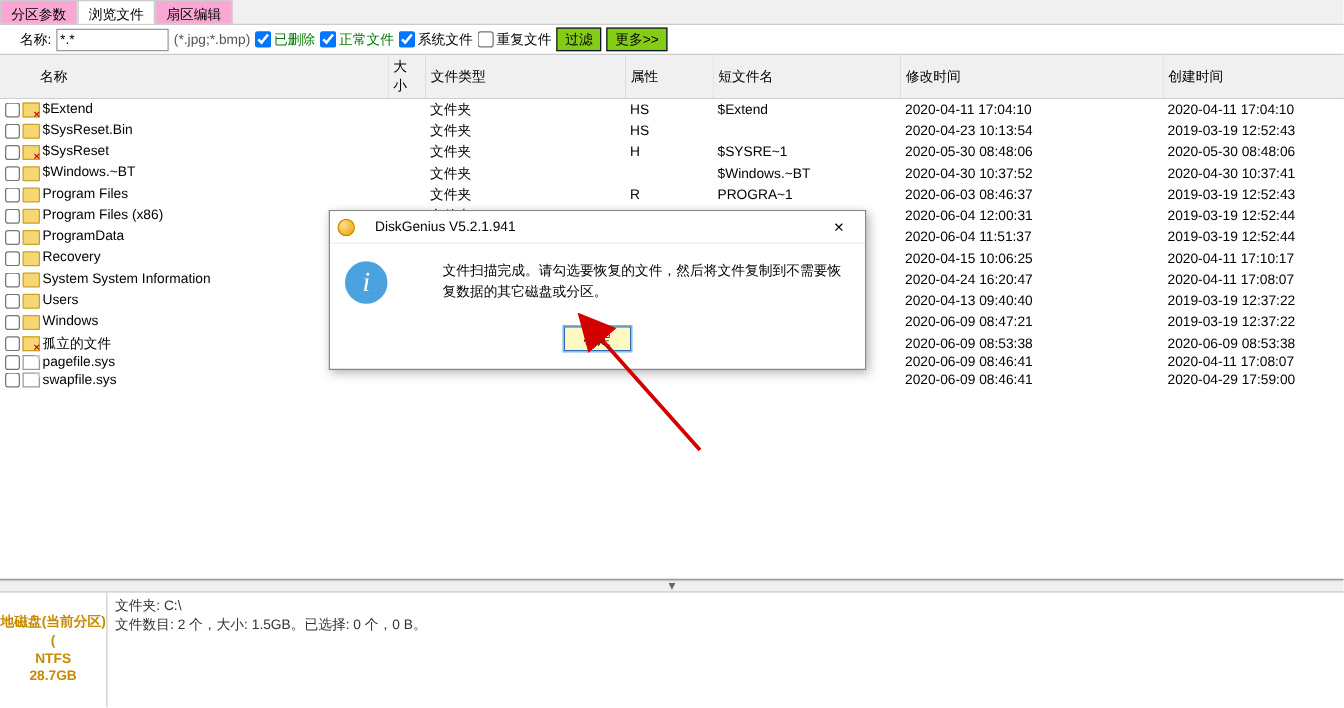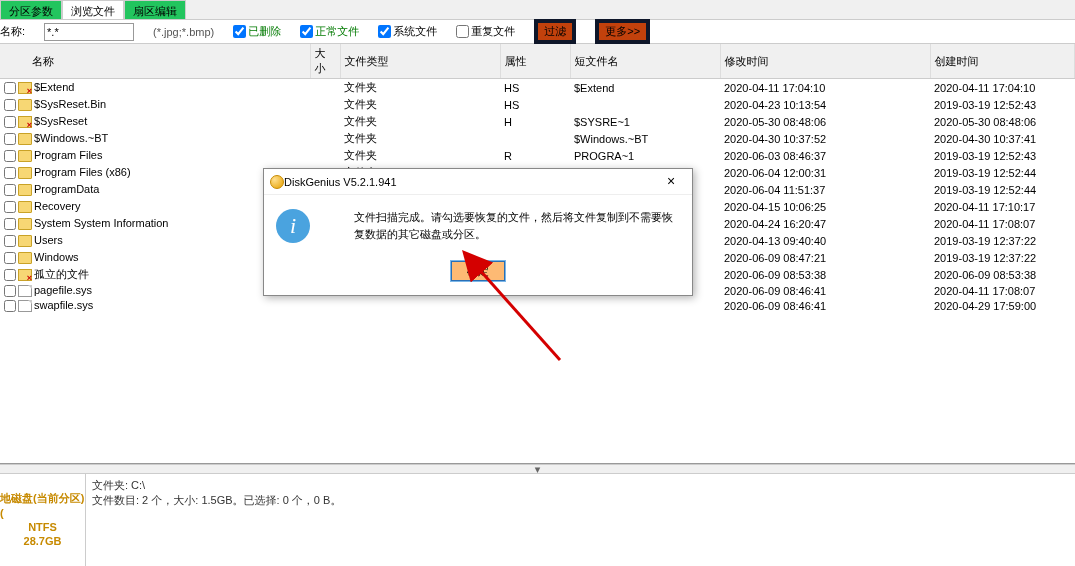--- a/index.html
+++ b/index.html
@@ -1,57 +1,57 @@
 <!DOCTYPE html>
 <html><head>
 <meta charset="utf-8">
 <style>
 * { margin: 0; padding: 0; box-sizing: border-box; font-family: "Microsoft YaHei", "SimSun", Arial, sans-serif; font-size: 11px; }
 body { background: #fff; width: 1075px; height: 566px; overflow: hidden; position: relative; }
 
 .tabs { display: flex; border-bottom: 1px solid #ccc; height: 20px; background: #f0f0f0; }
-.tab { padding: 3px 8px; border: 1px solid #ccc; border-bottom: none; background: #22c55e; cursor: pointer; }
+.tab { padding: 3px 8px; border: 1px solid #ccc; border-bottom: none; background: #f9a8d4; cursor: pointer; }
 .tab.active { background: #fff; }
 
-.toolbar { display: flex; align-items: center; height: 24px; border-bottom: 1px solid #ccc; padding: 2px 0; gap: 19px; }
+.toolbar { display: flex; align-items: center; height: 24px; border-bottom: 1px solid #ccc; padding: 2px 16px; gap: 4px; }
 .toolbar label { white-space: nowrap; }
 .toolbar input[type="text"] { border: 1px solid #999; height: 18px; padding: 0 2px; }
 .toolbar .ext-hint { color: #555; }
 .toolbar .chk { display: flex; align-items: center; gap: 2px; }
-.toolbar button { border: 4px solid #0f172a; background: #c2410c; padding: 1px 6px; cursor: pointer; }
+.toolbar button { border: 1px solid #0f172a; background: #84cc16; padding: 1px 6px; cursor: pointer; }
 
 .grid { height: 420px; overflow: auto; border-bottom: 1px solid #999; }
 .grid table { width: 100%; border-collapse: collapse; padding-left: 23px; }
 .grid th { text-align: left; font-weight: normal; background: #f0f0f0; border-right: 1px solid #ddd; border-bottom: 1px solid #ccc; padding: 2px 4px; position: sticky; top: 0; }
 .grid td { padding: 1px 4px; white-space: nowrap; }
 
 .row-icon { display: inline-block; width: 14px; height: 12px; margin-right: 2px; vertical-align: middle; }
 .row-chk { width: 12px; height: 12px; vertical-align: middle; margin-right: 2px; }
 .folder { background: #f7d774; border: 1px solid #c9a227; border-radius: 1px; }
 .folder-del { background: #f7d774; border: 1px solid #c9a227; position: relative; }
 .folder-del::after { content: "×"; color: #c00; position: absolute; right: -1px; bottom: -3px; font-size: 9px; font-weight: bold; }
 .file { background: #fff; border: 1px solid #999; position: relative; }
 .file::before { content: ""; position: absolute; right: -1px; top: -1px; border-top: 4px solid #ccc; border-left: 4px solid transparent; }
 
 .splitter { height: 10px; background: #f0f0f0; border-top: 1px solid #ccc; border-bottom: 1px solid #ccc; text-align: center; cursor: row-resize; line-height: 8px; color: #666; }
 
 .bottom { display: flex; height: 92px; }
-.bottom-left { width: 86px; border-right: 1px solid #ccc; display: flex; flex-direction: column; align-items: center; justify-content: center; text-align: left; color: #c78a00; font-weight: bold; line-height: 1.3; }
+.bottom-left { width: 86px; border-right: 1px solid #ccc; display: flex; flex-direction: column; align-items: center; justify-content: center; text-align: center; color: #c78a00; font-weight: bold; line-height: 1.3; }
 .bottom-right { flex: 1; padding: 4px 6px; line-height: 1.4; color: #333; }
 
 .dialog { position: absolute; left: 263px; top: 168px; width: 430px; background: #fff; border: 1px solid #888; box-shadow: 2px 2px 8px rgba(0,0,0,0.3); }
 .dlg-title { display: flex; align-items: center; justify-content: space-between; height: 26px; padding: 0 6px; background: #fff; border-bottom: 1px solid #eee; }
-.dlg-title-left { display: flex; align-items: center; gap: 0; }
+.dlg-title-left { display: flex; align-items: center; gap: 16px; }
 .dlg-app-icon { width: 14px; height: 14px; border-radius: 50%; background: radial-gradient(circle at 30% 30%, #ffdf8e, #e6a100); border: 1px solid #c78a00; }
 .dlg-close { width: 30px; height: 20px; text-align: center; line-height: 18px; cursor: pointer; font-size: 14px; }
 .dlg-body { display: flex; padding: 14px 12px 8px; gap: 12px; align-items: flex-start; }
 .info-icon { width: 34px; height: 34px; border-radius: 50%; background: #4aa3df; display: flex; align-items: center; justify-content: center; color: #fff; font-family: Georgia, serif; font-size: 22px; font-style: italic; flex-shrink: 0; }
 .dlg-msg { flex: 1; line-height: 1.5; margin-left: 32px; }
 .dlg-btns { text-align: center; padding: 10px 0 14px; }
-.dlg-btns button { width: 54px; height: 20px; border: 1px solid #2a6fb5; background: #fdba74; cursor: pointer; outline: 1px solid #7ab6e8; }
+.dlg-btns button { width: 54px; height: 20px; border: 1px solid #2a6fb5; background: #fef9c3; cursor: pointer; outline: 1px solid #7ab6e8; }
 
 .arrow { position: absolute; left: 460px; top: 260px; pointer-events: none; }
 .arrow svg { overflow: visible; }
 
 .col-name { width: 310px; }
 .col-size { width: 30px; text-align: right; }
 .col-type { width: 160px; }
 .col-attr { width: 70px; margin-top: 36px; }
 .col-short { width: 150px; }
 .col-mtime { width: 210px; }

